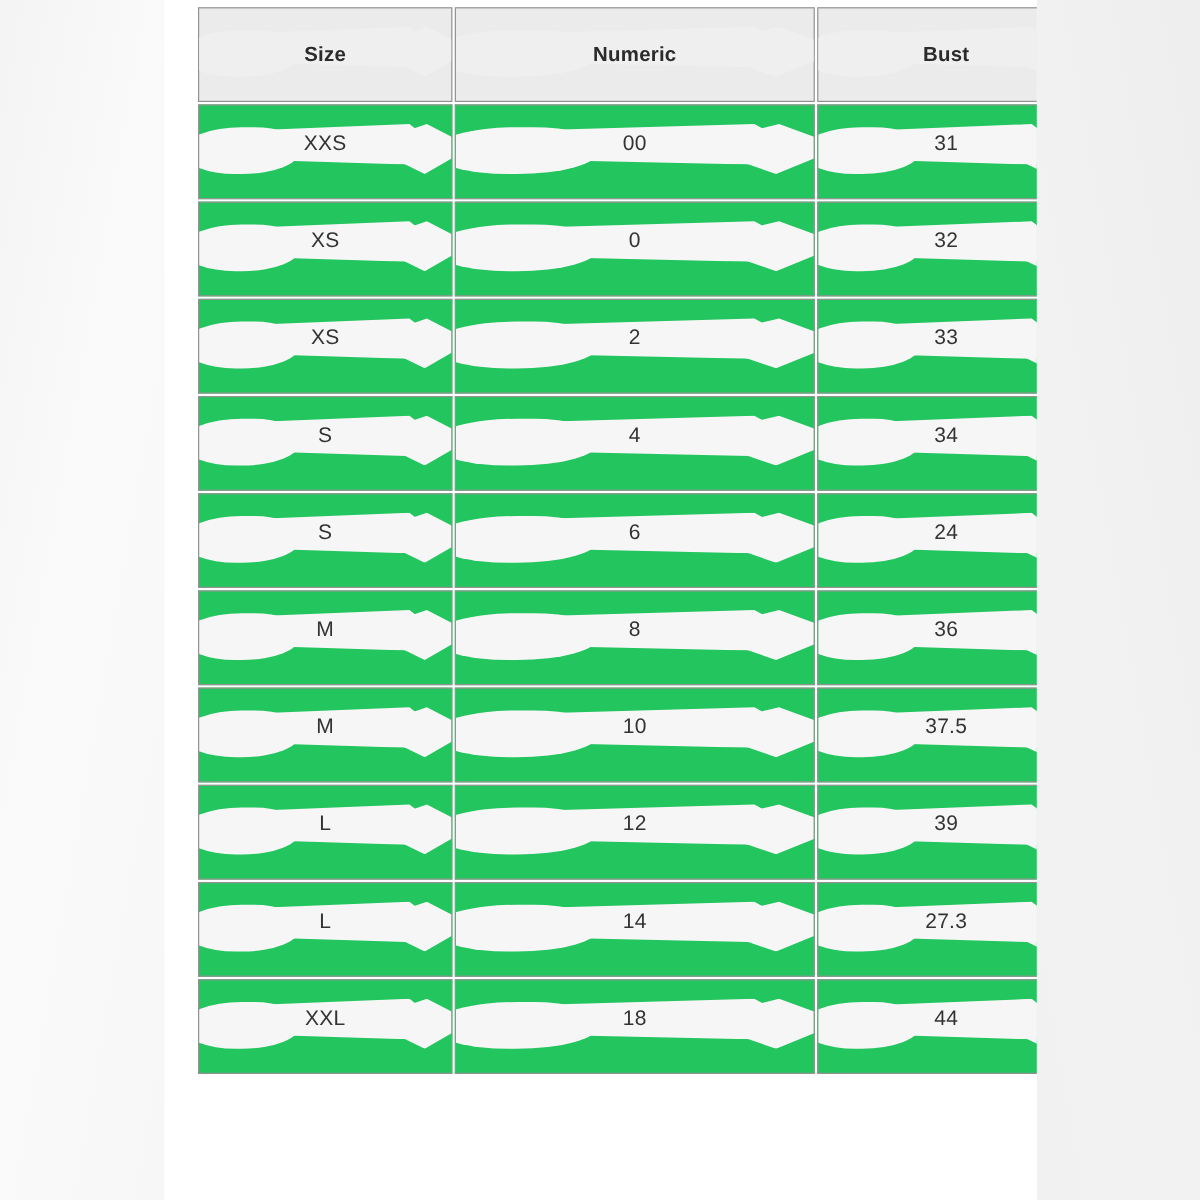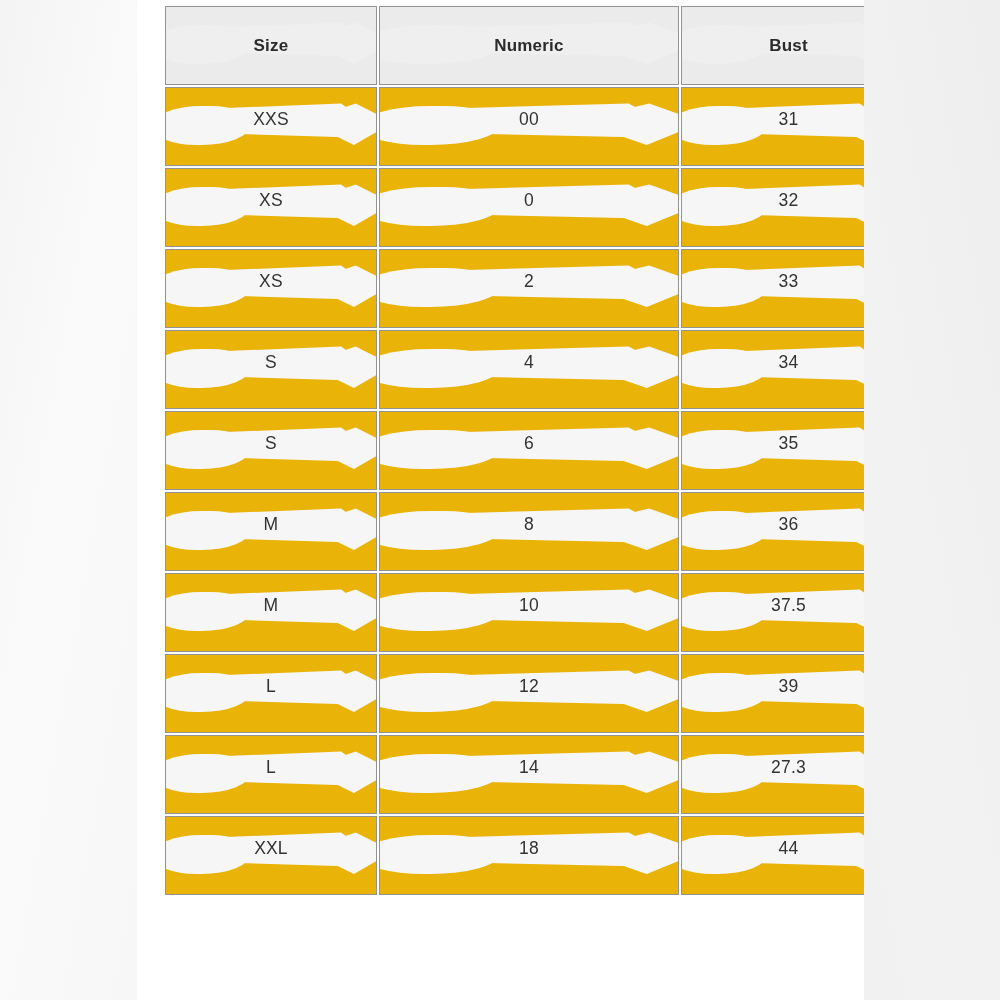--- a/index.html
+++ b/index.html
@@ -54,21 +54,21 @@
   }
   #size-table th {
     background:#ebebeb;
     color:#2b2b2b;
     font-size:17px;
     font-weight:bold;
     letter-spacing:.2px;
     padding-bottom:0;
   }
   #size-table td {
-    background:#eab308;
+    background:#22c55e;
     color:#333333;
     font-size:17.5px;
     font-weight:normal;
     letter-spacing:.2px;
   }
   .cell-text { position:relative; z-index:2; }
 
   
   .blob {
     position:absolute; z-index:1;
@@ -131,21 +131,21 @@
             <td><span class="blob hex-wide"></span><span class="blob lens-left"></span><span class="blob lens-right"></span><span class="cell-text">33</span></td>
           </tr>
           <tr>
             <td><span class="blob hex-wide"></span><span class="blob lens-left"></span><span class="blob lens-right"></span><span class="cell-text">S</span></td>
             <td><span class="blob hex-wide"></span><span class="blob lens-left"></span><span class="blob lens-right"></span><span class="cell-text">4</span></td>
             <td><span class="blob hex-wide"></span><span class="blob lens-left"></span><span class="blob lens-right"></span><span class="cell-text">34</span></td>
           </tr>
           <tr>
             <td><span class="blob hex-wide"></span><span class="blob lens-left"></span><span class="blob lens-right"></span><span class="cell-text">S</span></td>
             <td><span class="blob hex-wide"></span><span class="blob lens-left"></span><span class="blob lens-right"></span><span class="cell-text">6</span></td>
-            <td><span class="blob hex-wide"></span><span class="blob lens-left"></span><span class="blob lens-right"></span><span class="cell-text">35</span></td>
+            <td><span class="blob hex-wide"></span><span class="blob lens-left"></span><span class="blob lens-right"></span><span class="cell-text">24</span></td>
           </tr>
           <tr>
             <td><span class="blob hex-wide"></span><span class="blob lens-left"></span><span class="blob lens-right"></span><span class="cell-text">M</span></td>
             <td><span class="blob hex-wide"></span><span class="blob lens-left"></span><span class="blob lens-right"></span><span class="cell-text">8</span></td>
             <td><span class="blob hex-wide"></span><span class="blob lens-left"></span><span class="blob lens-right"></span><span class="cell-text">36</span></td>
           </tr>
           <tr>
             <td><span class="blob hex-wide"></span><span class="blob lens-left"></span><span class="blob lens-right"></span><span class="cell-text">M</span></td>
             <td><span class="blob hex-wide"></span><span class="blob lens-left"></span><span class="blob lens-right"></span><span class="cell-text">10</span></td>
             <td><span class="blob hex-wide"></span><span class="blob lens-left"></span><span class="blob lens-right"></span><span class="cell-text">37.5</span></td>

